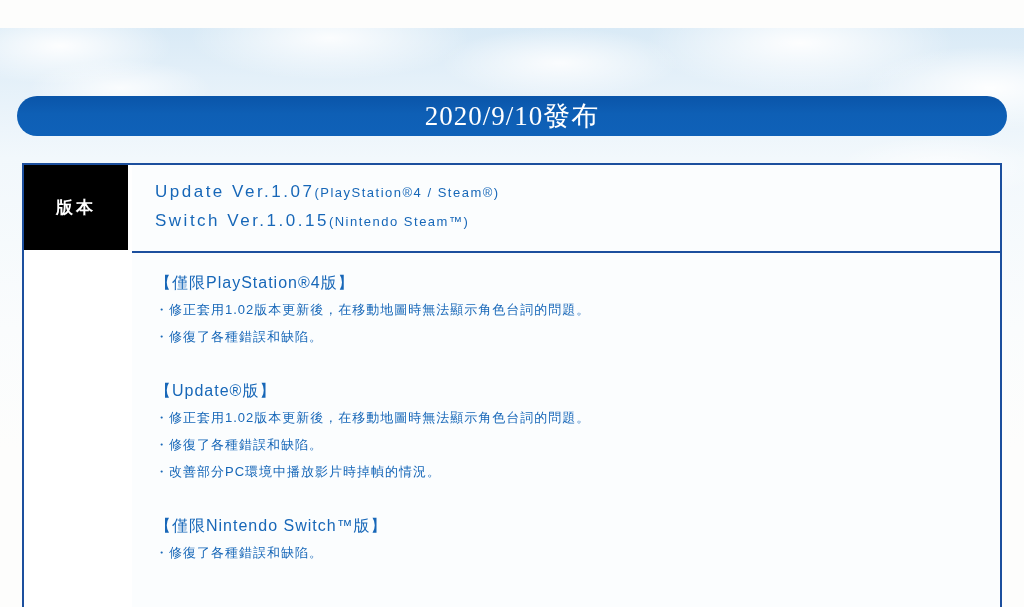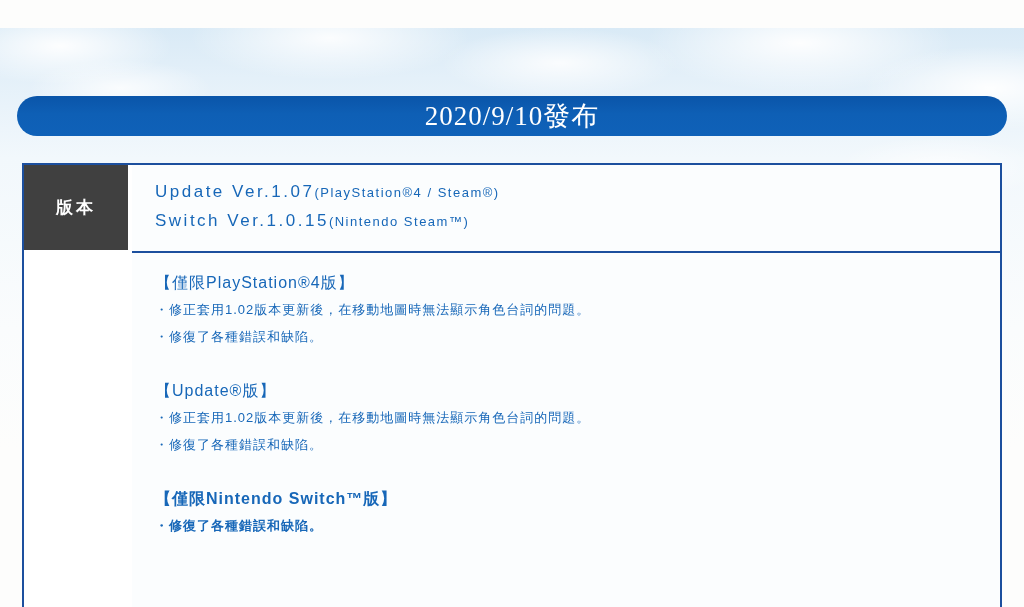--- a/index.html
+++ b/index.html
@@ -47,21 +47,21 @@
     left: 22px; top: 135px;
     width: 980px;
     display: grid;
     grid-template-columns: 104px 4px 1fr;
     grid-template-rows: 88px 358px;
     border: 2px solid #1c4f9e;
     background: #ffffff;
   }
   .label-cell {
     grid-column: 1;
-    background: #404040;
+    background: #000000;
     display: flex; align-items: center; justify-content: center;
     color: #ffffff;
     font-weight: bold;
     font-size: 17px;
     letter-spacing: 3px;
   }
   .label-cell.r1 { grid-row: 1; border-bottom: 3px solid #ffffff; }
   .label-cell.r2 { grid-row: 2; }
   .col-gap { grid-column: 2; grid-row: 1 / 3; background: #ffffff; }
   .content-cell {
@@ -73,21 +73,21 @@
   .content-cell.r1 {
     grid-row: 1;
     border-bottom: 2px solid #1c4f9e;
     padding-top: 13px;
   }
   .content-cell.r2 { grid-row: 2; padding-top: 16px; }
   .ver-line { line-height: 28px; white-space: nowrap; }
   .ver-main { font-size: 17px; letter-spacing: 2.5px; }
   .ver-sub  { font-size: 13px; letter-spacing: 1.5px; }
   .section { margin-bottom: 27px; }
-  .section:last-child { margin-bottom: 0; font-weight: bold; }
+  .section:last-child { margin-bottom: 0; }
   .sec-heading { font-size: 16px; line-height: 27px; letter-spacing: 1px; }
   .bullet { font-size: 13px; line-height: 27px; letter-spacing: 1px; }
 </style>
 </head>
 <body>
 
 <div class="page">
   <div class="sky"></div>
 
   <div class="banner">
@@ -108,20 +108,21 @@
       <div class="section">
         <p class="sec-heading">【僅限PlayStation®4版】</p>
         <p class="bullet">・修正套用1.02版本更新後，在移動地圖時無法顯示角色台詞的問題。</p>
         <p class="bullet">・修復了各種錯誤和缺陷。</p>
       </div>
 
       <div class="section">
         <p class="sec-heading">【Update®版】</p>
         <p class="bullet">・修正套用1.02版本更新後，在移動地圖時無法顯示角色台詞的問題。</p>
         <p class="bullet">・修復了各種錯誤和缺陷。</p>
+        <p class="bullet">・改善部分PC環境中播放影片時掉幀的情況。</p>
       </div>
 
       <div class="section">
         <p class="sec-heading">【僅限Nintendo Switch™版】</p>
         <p class="bullet">・修復了各種錯誤和缺陷。</p>
       </div>
     </div>
   </div>
 </div>
 

